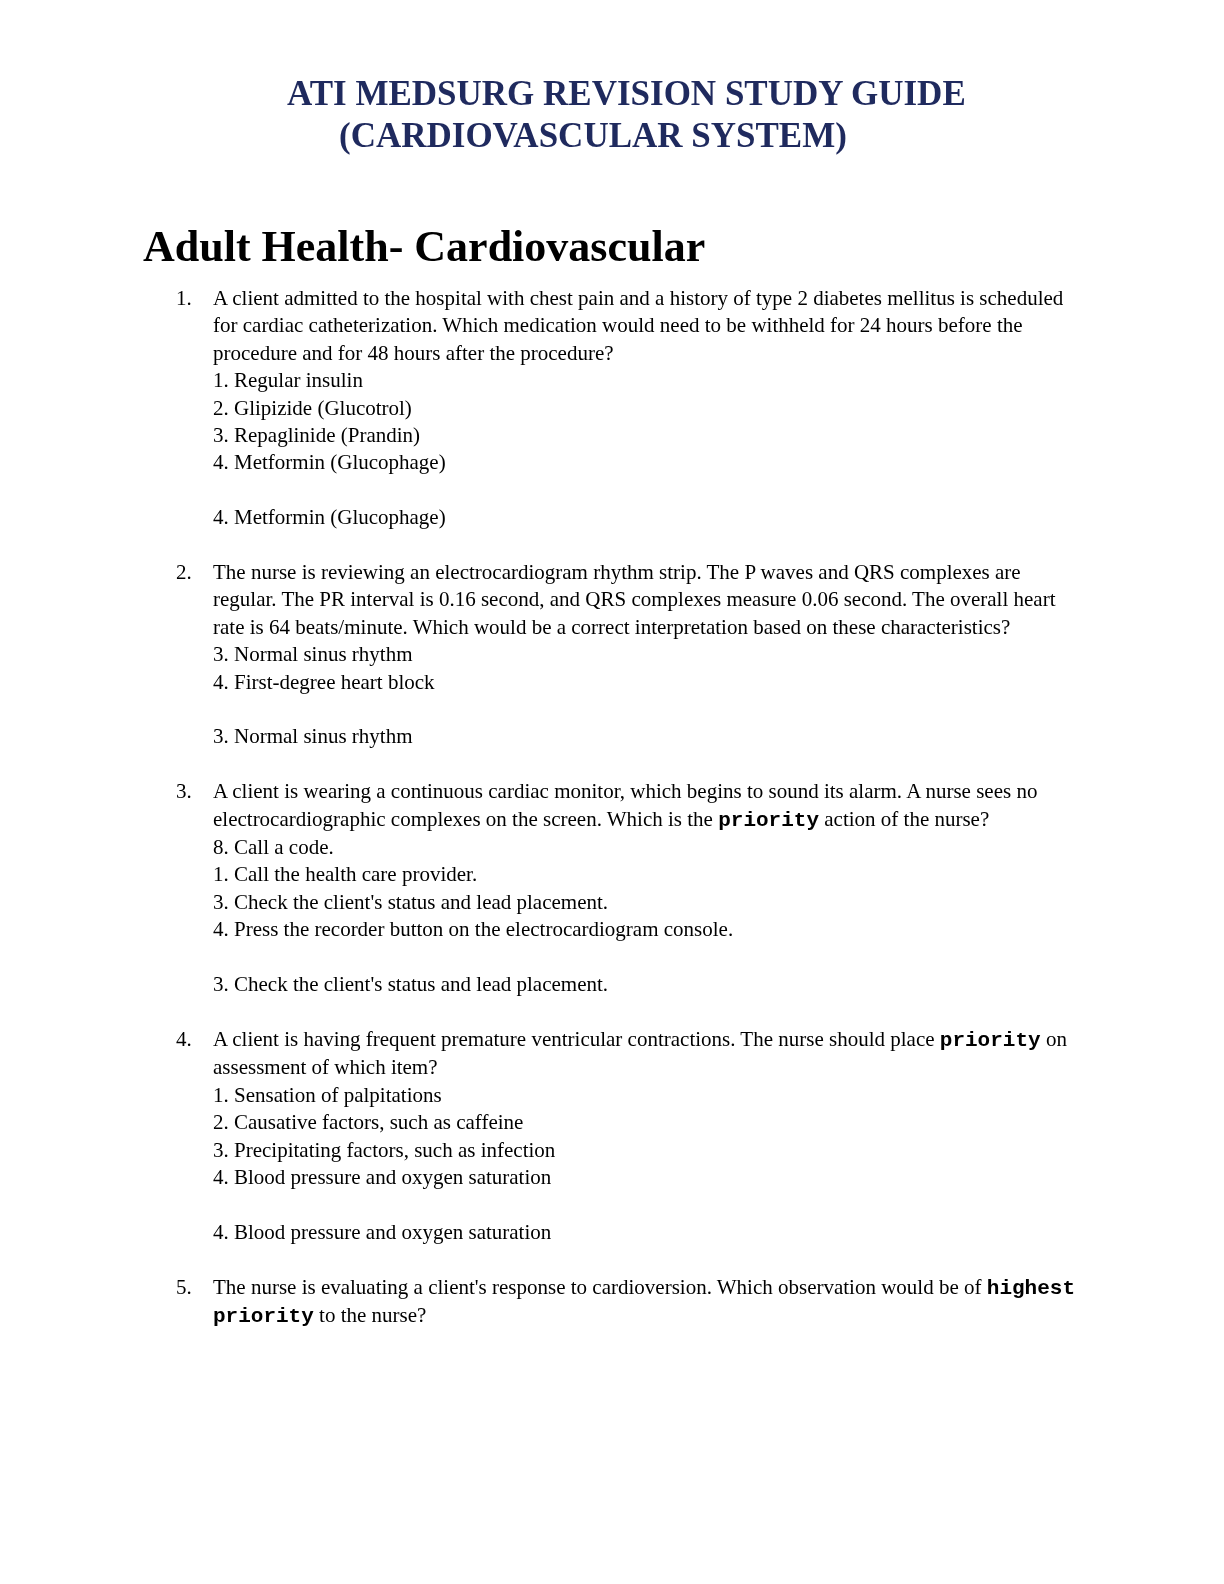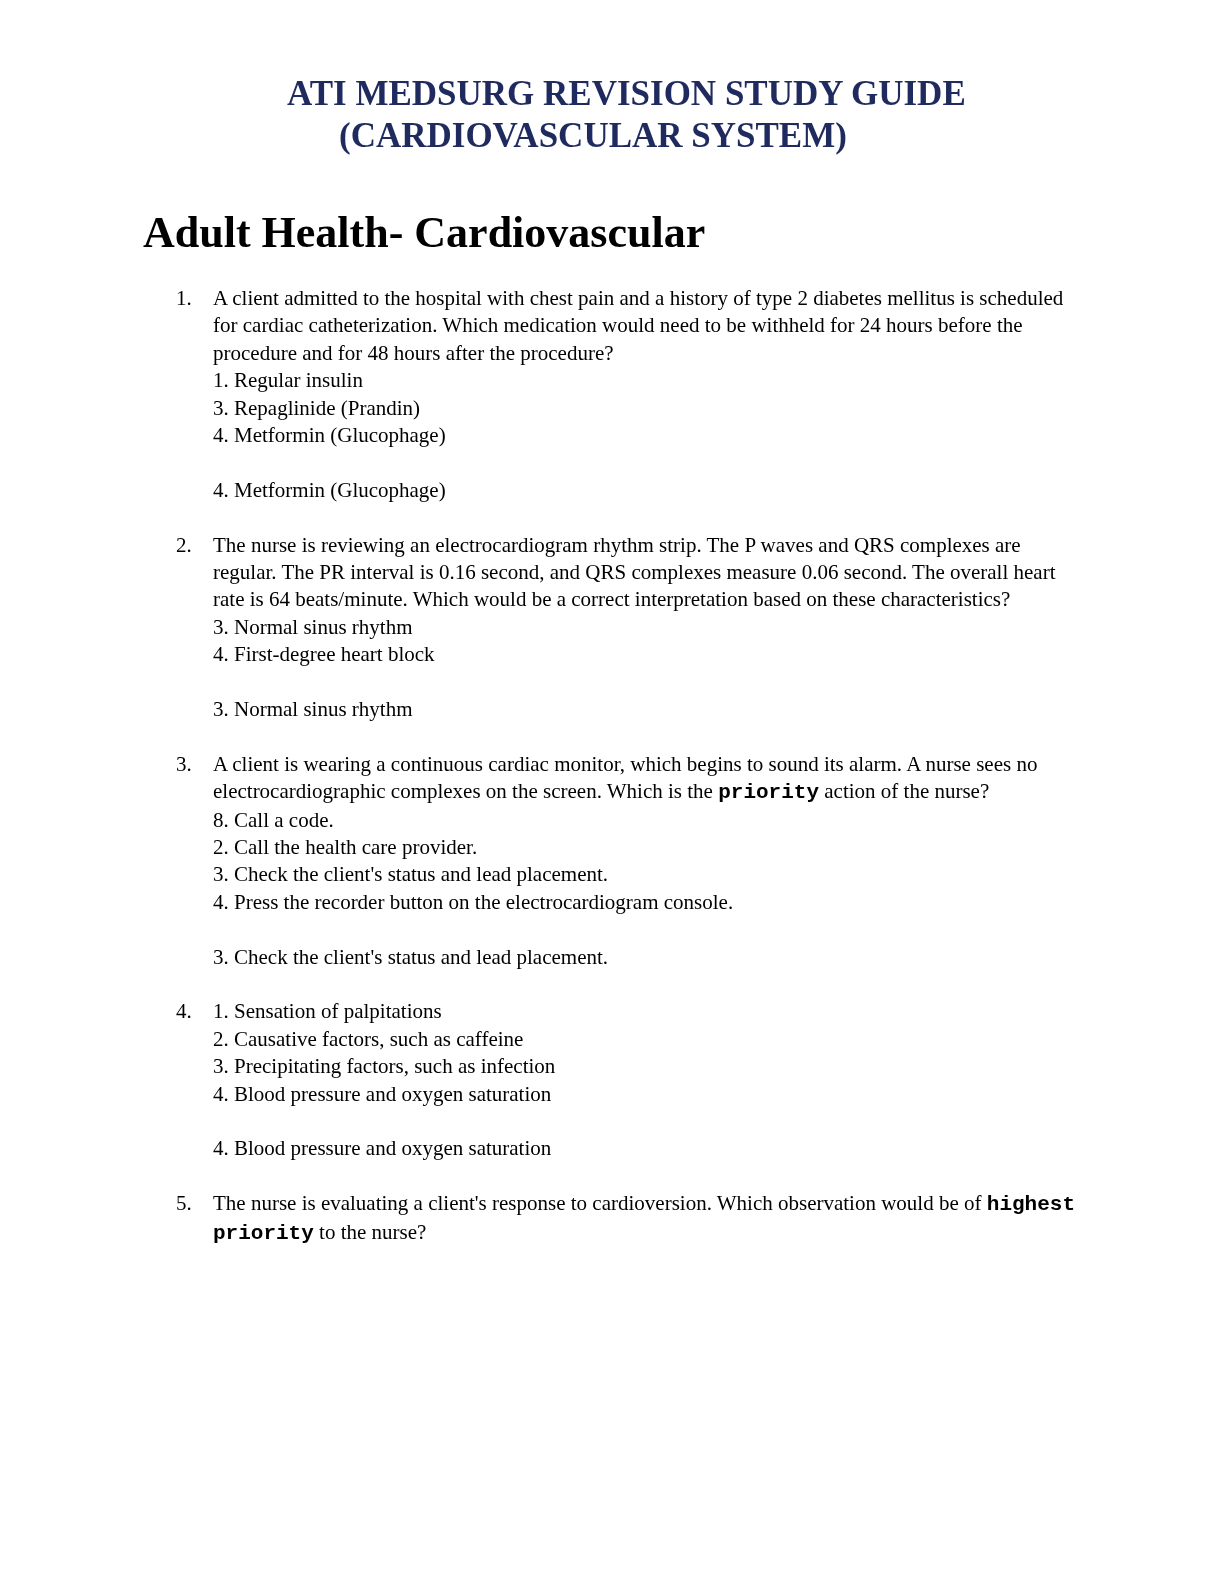--- a/index.html
+++ b/index.html
@@ -2,21 +2,21 @@
 <html><head>
 <meta charset="utf-8">
 <style>
   html, body { margin: 0; padding: 0; background: #ffffff; }
   body { width: 1224px; height: 1584px; position: relative; overflow: hidden;
          font-family: "Liberation Serif", "DejaVu Serif", serif; color: #000; }
   .title { position: absolute; left: 0; width: 1224px; font-weight: bold;
            color: #1f2a5e; font-size: 35px; line-height: 40px; }
   .title1 { top: 74px; padding-left: 287px; }
   .title2 { top: 116px; padding-left: 339px; }
-  .heading { position: absolute; left: 143px; top: 207px; font-size: 44px;
+  .heading { position: absolute; left: 143px; top: 221px; font-size: 44px;
              font-weight: bold; line-height: 52px; margin: 0; }
   .questions { position: absolute; left: 176px; top: 285px; width: 900px;
                font-size: 21px; line-height: 27.4px; margin: 0; padding: 0; list-style: none; }
   .q { position: relative; padding-left: 37px; margin-bottom: 27.4px; }
   .q-num { position: absolute; left: 0; top: 0; }
   .opt { display: block; }
   .answer { display: block; margin-top: 27.4px; }
   b { font-weight: bold; font-family: Liberation Mono, monospace; }
 </style>
 </head>
@@ -26,45 +26,47 @@
 <div class="title title2">(CARDIOVASCULAR SYSTEM)</div>
 
 <h1 class="heading">Adult Health- Cardiovascular</h1>
 
 <ol class="questions">
 
   <li class="q">
     <span class="q-num">1.</span>
     <span><span>A client admitted to the hospital with chest pain and a history of type 2 diabetes mellitus is scheduled for cardiac catheterization. Which medication would need to be withheld for 24 hours before the procedure and for 48 hours after the procedure?</span></span>
     <span class="opt">1. Regular insulin</span>
+    <span class="opt">2. Glipizide (Glucotrol)</span>
     <span class="opt">3. Repaglinide (Prandin)</span>
     <span class="opt">4. Metformin (Glucophage)</span>
     <span class="answer">4. Metformin (Glucophage)</span>
   </li>
 
   <li class="q">
     <span class="q-num">2.</span>
     <span><span>The nurse is reviewing an electrocardiogram rhythm strip. The P waves and QRS complexes are regular. The PR interval is 0.16 second, and QRS complexes measure 0.06 second. The overall heart rate is 64 beats/minute. Which would be a correct interpretation based on these characteristics?</span></span>
     <span class="opt">3. Normal sinus rhythm</span>
     <span class="opt">4. First-degree heart block</span>
     <span class="answer">3. Normal sinus rhythm</span>
   </li>
 
   <li class="q">
     <span class="q-num">3.</span>
     <span><span>A client is wearing a continuous cardiac monitor, which begins to sound its alarm. A nurse sees no electrocardiographic complexes on the screen. Which is the </span><b>priority</b><span> action of the nurse?</span></span>
     <span class="opt">8. Call a code.</span>
-    <span class="opt">2. Call the health care provider.</span>
+    <span class="opt">1. Call the health care provider.</span>
     <span class="opt">3. Check the client's status and lead placement.</span>
     <span class="opt">4. Press the recorder button on the electrocardiogram console.</span>
     <span class="answer">3. Check the client's status and lead placement.</span>
   </li>
 
   <li class="q">
     <span class="q-num">4.</span>
+    <span><span>A client is having frequent premature ventricular contractions. The nurse should place </span><b>priority</b><span> on assessment of which item?</span></span>
     <span class="opt">1. Sensation of palpitations</span>
     <span class="opt">2. Causative factors, such as caffeine</span>
     <span class="opt">3. Precipitating factors, such as infection</span>
     <span class="opt">4. Blood pressure and oxygen saturation</span>
     <span class="answer">4. Blood pressure and oxygen saturation</span>
   </li>
 
   <li class="q">
     <span class="q-num">5.</span>
     <span><span>The nurse is evaluating a client's response to cardioversion. Which observation would be of </span><b>highest priority</b><span> to the nurse?</span></span>

